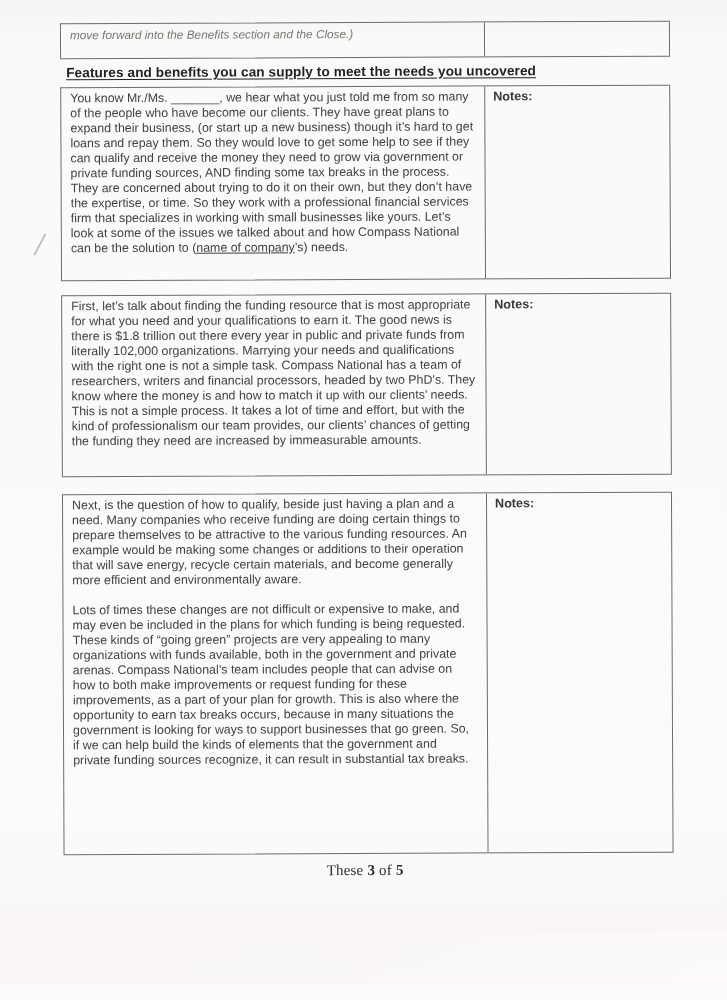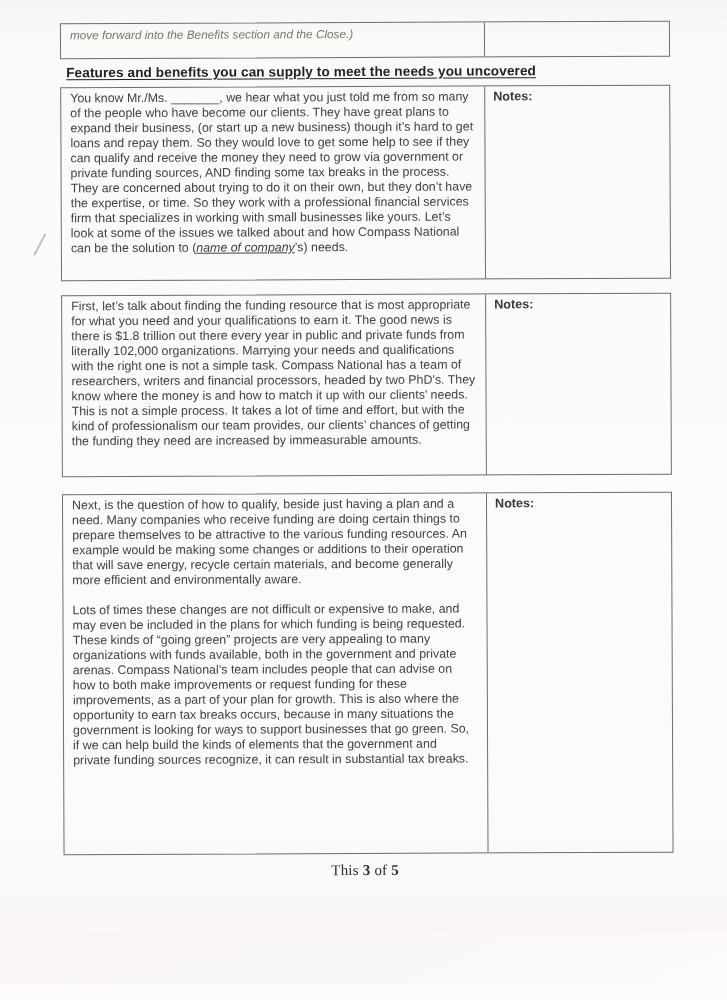--- a/index.html
+++ b/index.html
@@ -90,21 +90,21 @@
     font-size: 13.6px;
     font-weight: bold;
     color: #222222;
     text-decoration: underline;
     text-underline-offset: 2px;
     letter-spacing: 0.1px;
     white-space: nowrap;
   }
   .para { margin: 0; }
   .para + .para { margin-top: 15px; }
-  .u { text-decoration: underline; font-style: italic; }
+  .u { text-decoration: underline; }
   .footer {
     position: absolute;
     left: 0;
     top: 862px;
     width: 727px;
     text-align: center;
     font-family: "Liberation Serif", serif;
     font-size: 15px;
     color: #2e2e2e;
     letter-spacing: 0.2px;
@@ -150,19 +150,19 @@
     <div class="cell-left">
       <p class="para">Next, is the question of how to qualify, beside just having a plan and a need. Many companies who receive funding are doing certain things to prepare themselves to be attractive to the various funding resources. An example would be making some changes or additions to their operation that will save energy, recycle certain materials, and become generally more efficient and environmentally aware.</p>
       <p class="para">Lots of times these changes are not difficult or expensive to make, and may even be included in the plans for which funding is being requested. These kinds of “going green” projects are very appealing to many organizations with funds available, both in the government and private arenas. Compass National’s team includes people that can advise on how to both make improvements or request funding for these improvements, as a part of your plan for growth. This is also where the opportunity to earn tax breaks occurs, because in many situations the government is looking for ways to support businesses that go green. So, if we can help build the kinds of elements that the government and private funding sources recognize, it can result in substantial tax breaks.</p>
     </div>
     <div class="cell-right">
       <span>Notes:</span>
     </div>
   </div>
 
   <div class="footer">
-    <span>This</span>
+    <span>These</span>
     <b>3</b>
     <span>of</span>
     <b>5</b>
   </div>
 
 </div>
 
 </body></html>

